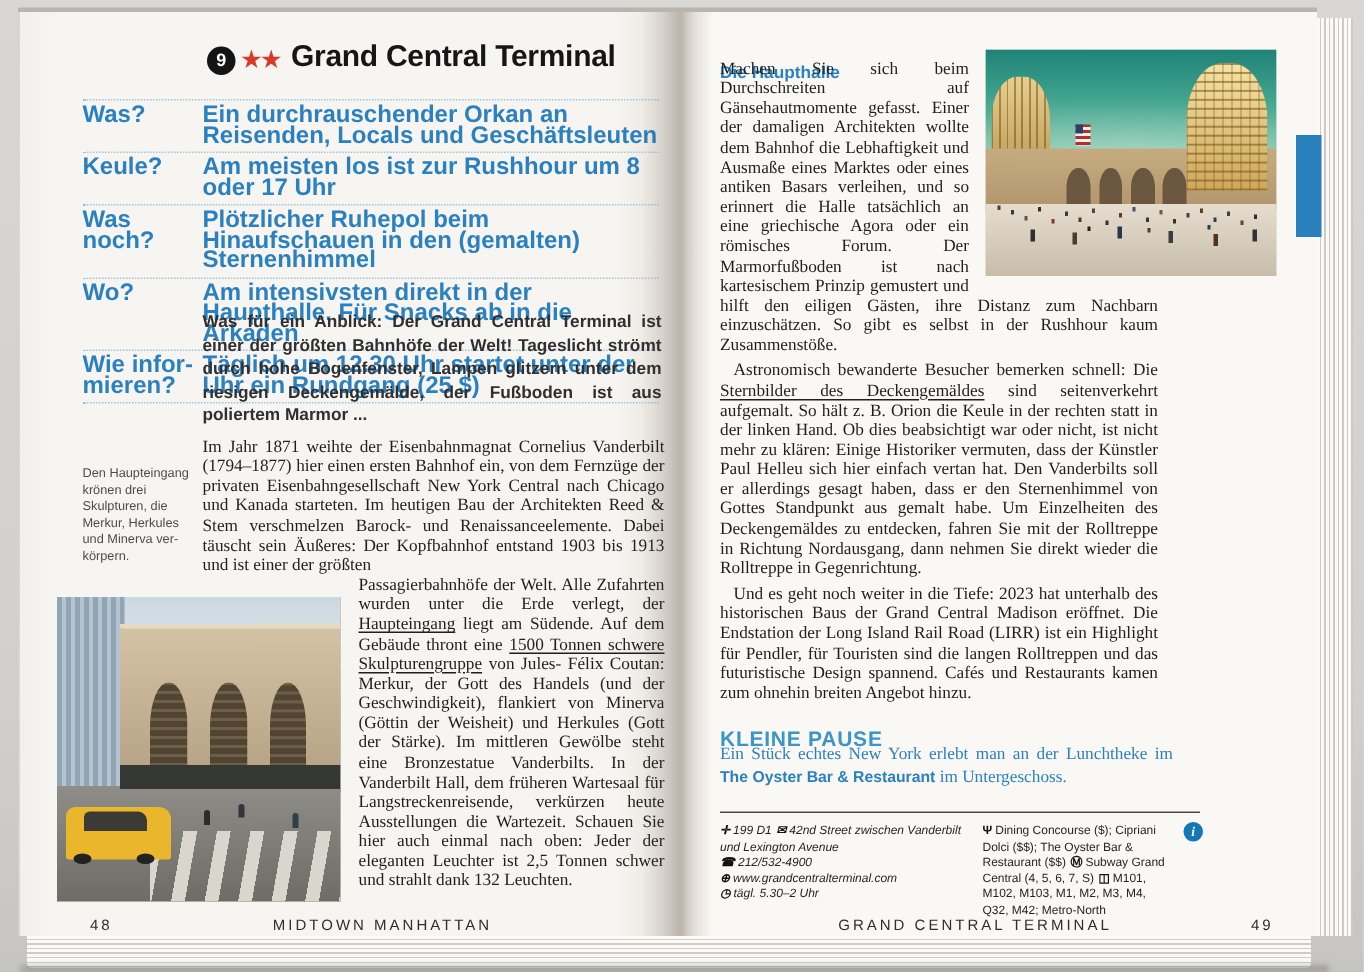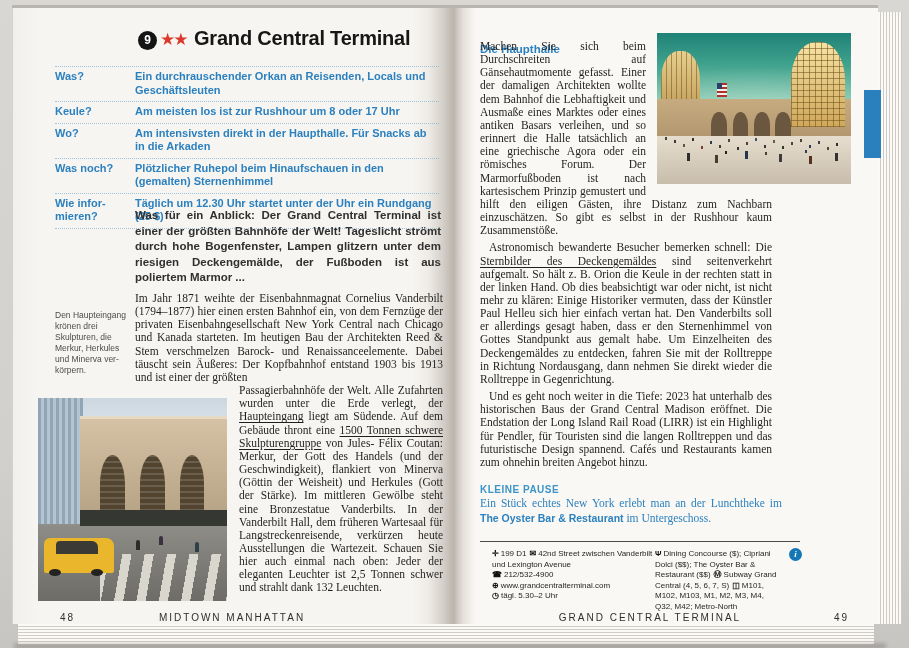--- a/index.html
+++ b/index.html
@@ -23,50 +23,50 @@
   
   .sans{font-family:"Liberation Sans",sans-serif;}
   .title-badge{position:absolute;left:138px;top:31px;width:19px;height:19px;border-radius:50%;
     background:#141414;color:#fff;font-size:12px;font-weight:bold;text-align:center;line-height:19px;}
   .title-stars{position:absolute;left:160px;top:29px;color:#d93a2b;font-size:17px;letter-spacing:-2px;}
   .page-title{position:absolute;left:194px;top:27px;font-size:20px;font-weight:bold;color:#161616;letter-spacing:-.2px;}
   .qa{position:absolute;left:55px;top:66px;width:384px;border-bottom:1px dotted #9fc3da;}
   .qa-row{display:flex;border-top:1px dotted #9fc3da;padding:3px 0 4px;}
   .qa-label{width:80px;flex:none;}
   .qa-value{flex:1;}
-  .qa-row div{font-size:11px;line-height:13.5px;font-weight:600;color:#2b80bf;}
+  .qa-row div{font-size:16px;line-height:13.5px;font-weight:600;color:#2b80bf;}
   .intro{position:absolute;left:135px;top:208px;width:306px;font-weight:bold;font-size:11.5px;
     line-height:15.5px;color:#303030;text-align:justify;hyphens:auto;}
   .body-copy{position:absolute;left:135px;top:292px;width:308px;font-family:"Liberation Serif",serif;
     font-size:11.5px;line-height:13.15px;color:#1f1f1f;text-align:justify;hyphens:auto;}
   .body-b{margin-left:104px;}
   .seg-u{text-decoration:underline;text-decoration-thickness:1px;text-underline-offset:1.5px;}
   .seg-b{font-weight:bold;font-family:"Liberation Sans",sans-serif;font-size:10.5px;margin-top:27px;}
   .margin-note{position:absolute;font-size:8.5px;line-height:11px;color:#4c4c4c;}
   .note-left{left:55px;top:310px;width:74px;}
   .note-right{left:786px;top:190px;width:74px;}
   .footer{position:absolute;top:612px;font-size:10px;letter-spacing:2px;color:#2e2e2e;}
   .footer-num-left{left:60px;}
-  .footer-sec-left{left:40px;width:384px;text-align:center;}
+  .footer-sec-left{left:63px;width:384px;text-align:center;}
   .footer-sec-right{left:500px;width:300px;text-align:center;}
   .footer-num-right{left:834px;}
   
   .rp-heading{position:absolute;left:480px;top:43px;font-size:11.5px;font-weight:bold;color:#2b80bf;}
   .rp-copy{position:absolute;left:480px;top:40px;width:292px;font-family:"Liberation Serif",serif;
     font-size:11.5px;line-height:13.15px;color:#1f1f1f;text-align:justify;hyphens:auto;}
   .rp-copy p{margin:0;}
   .rp-copy p+p{margin-top:4px;}
   .indent{text-indent:9px;}
   .photo-gap{float:right;width:126px;height:146px;}
-  .pause-head{position:absolute;left:480px;top:484px;font-size:10px;font-weight:bold;letter-spacing:.5px;color:#3b95c8;}
+  .pause-head{position:absolute;left:480px;top:484px;font-size:14px;font-weight:bold;letter-spacing:.5px;color:#3b95c8;}
   .pause-text{position:absolute;left:480px;top:496px;width:302px;font-family:"Liberation Serif",serif;
     font-size:11.5px;line-height:14.5px;color:#2b80bf;text-align:justify;}
   .info-rule{position:absolute;left:480px;top:541px;width:320px;height:1px;background:#4a4a4a;}
   .info-col{position:absolute;top:549px;font-size:8px;line-height:10.5px;color:#262626;}
-  .info-col-left{left:492px;width:172px;}
+  .info-col-left{left:480px;width:172px;font-style:italic;}
   .info-col-right{left:655px;width:128px;}
   .info-icon{font-size:8px;color:#111;margin-right:2px;font-weight:bold;}
   .info-item{margin-right:3px;}
   .info-circle{position:absolute;left:789px;top:548px;width:13px;height:13px;border-radius:50%;background:#1577b5;
     color:#fff;text-align:center;line-height:13px;font-size:9px;font-style:italic;font-family:"Liberation Serif",serif;font-weight:bold;}
   .blue-tab{position:absolute;left:864px;top:90px;width:17px;height:68px;background:#2a80bd;}
   
   .photo-street{position:absolute;left:38px;top:398px;width:189px;height:203px;overflow:hidden;background:#8f8d88;}
   .photo-street div{position:absolute;}
   .ps-sky{left:0;top:0;right:0;height:32%;background:linear-gradient(#ccd8e1,#e7ecef);}
@@ -133,27 +133,27 @@
         <div class="qa-label">Was?</div>
         <div class="qa-value">Ein durchrauschender Orkan an Reisenden, Locals und Geschäftsleuten</div>
       </div>
 
       <div class="qa-row">
         <div class="qa-label">Keule?</div>
         <div class="qa-value">Am meisten los ist zur Rushhour um 8 oder 17 Uhr</div>
       </div>
 
       <div class="qa-row">
+        <div class="qa-label">Was noch?</div>
+        <div class="qa-value">Plötzlicher Ruhepol beim Hinaufschauen in den (gemalten) Sternenhimmel</div>
+      </div>
+
+      <div class="qa-row">
         <div class="qa-label">Wo?</div>
         <div class="qa-value">Am intensivsten direkt in der Haupthalle. Für Snacks ab in die Arkaden</div>
-      </div>
-
-      <div class="qa-row">
-        <div class="qa-label">Was noch?</div>
-        <div class="qa-value">Plötzlicher Ruhepol beim Hinaufschauen in den (gemalten) Sternenhimmel</div>
       </div>
 
       <div class="qa-row">
         <div class="qa-label">Wie infor-mieren?</div>
         <div class="qa-value">Täglich um 12.30 Uhr startet unter der Uhr ein Rundgang (25 $)</div>
       </div>
     </div>
 
   <div class="intro sans">Was für ein Anblick: Der Grand Central Terminal ist einer der größten Bahnhöfe der Welt! Tageslicht strömt durch hohe Bogenfenster, Lampen glitzern unter dem riesigen Deckengemälde, der Fußboden ist aus poliertem Marmor ...</div>
 

